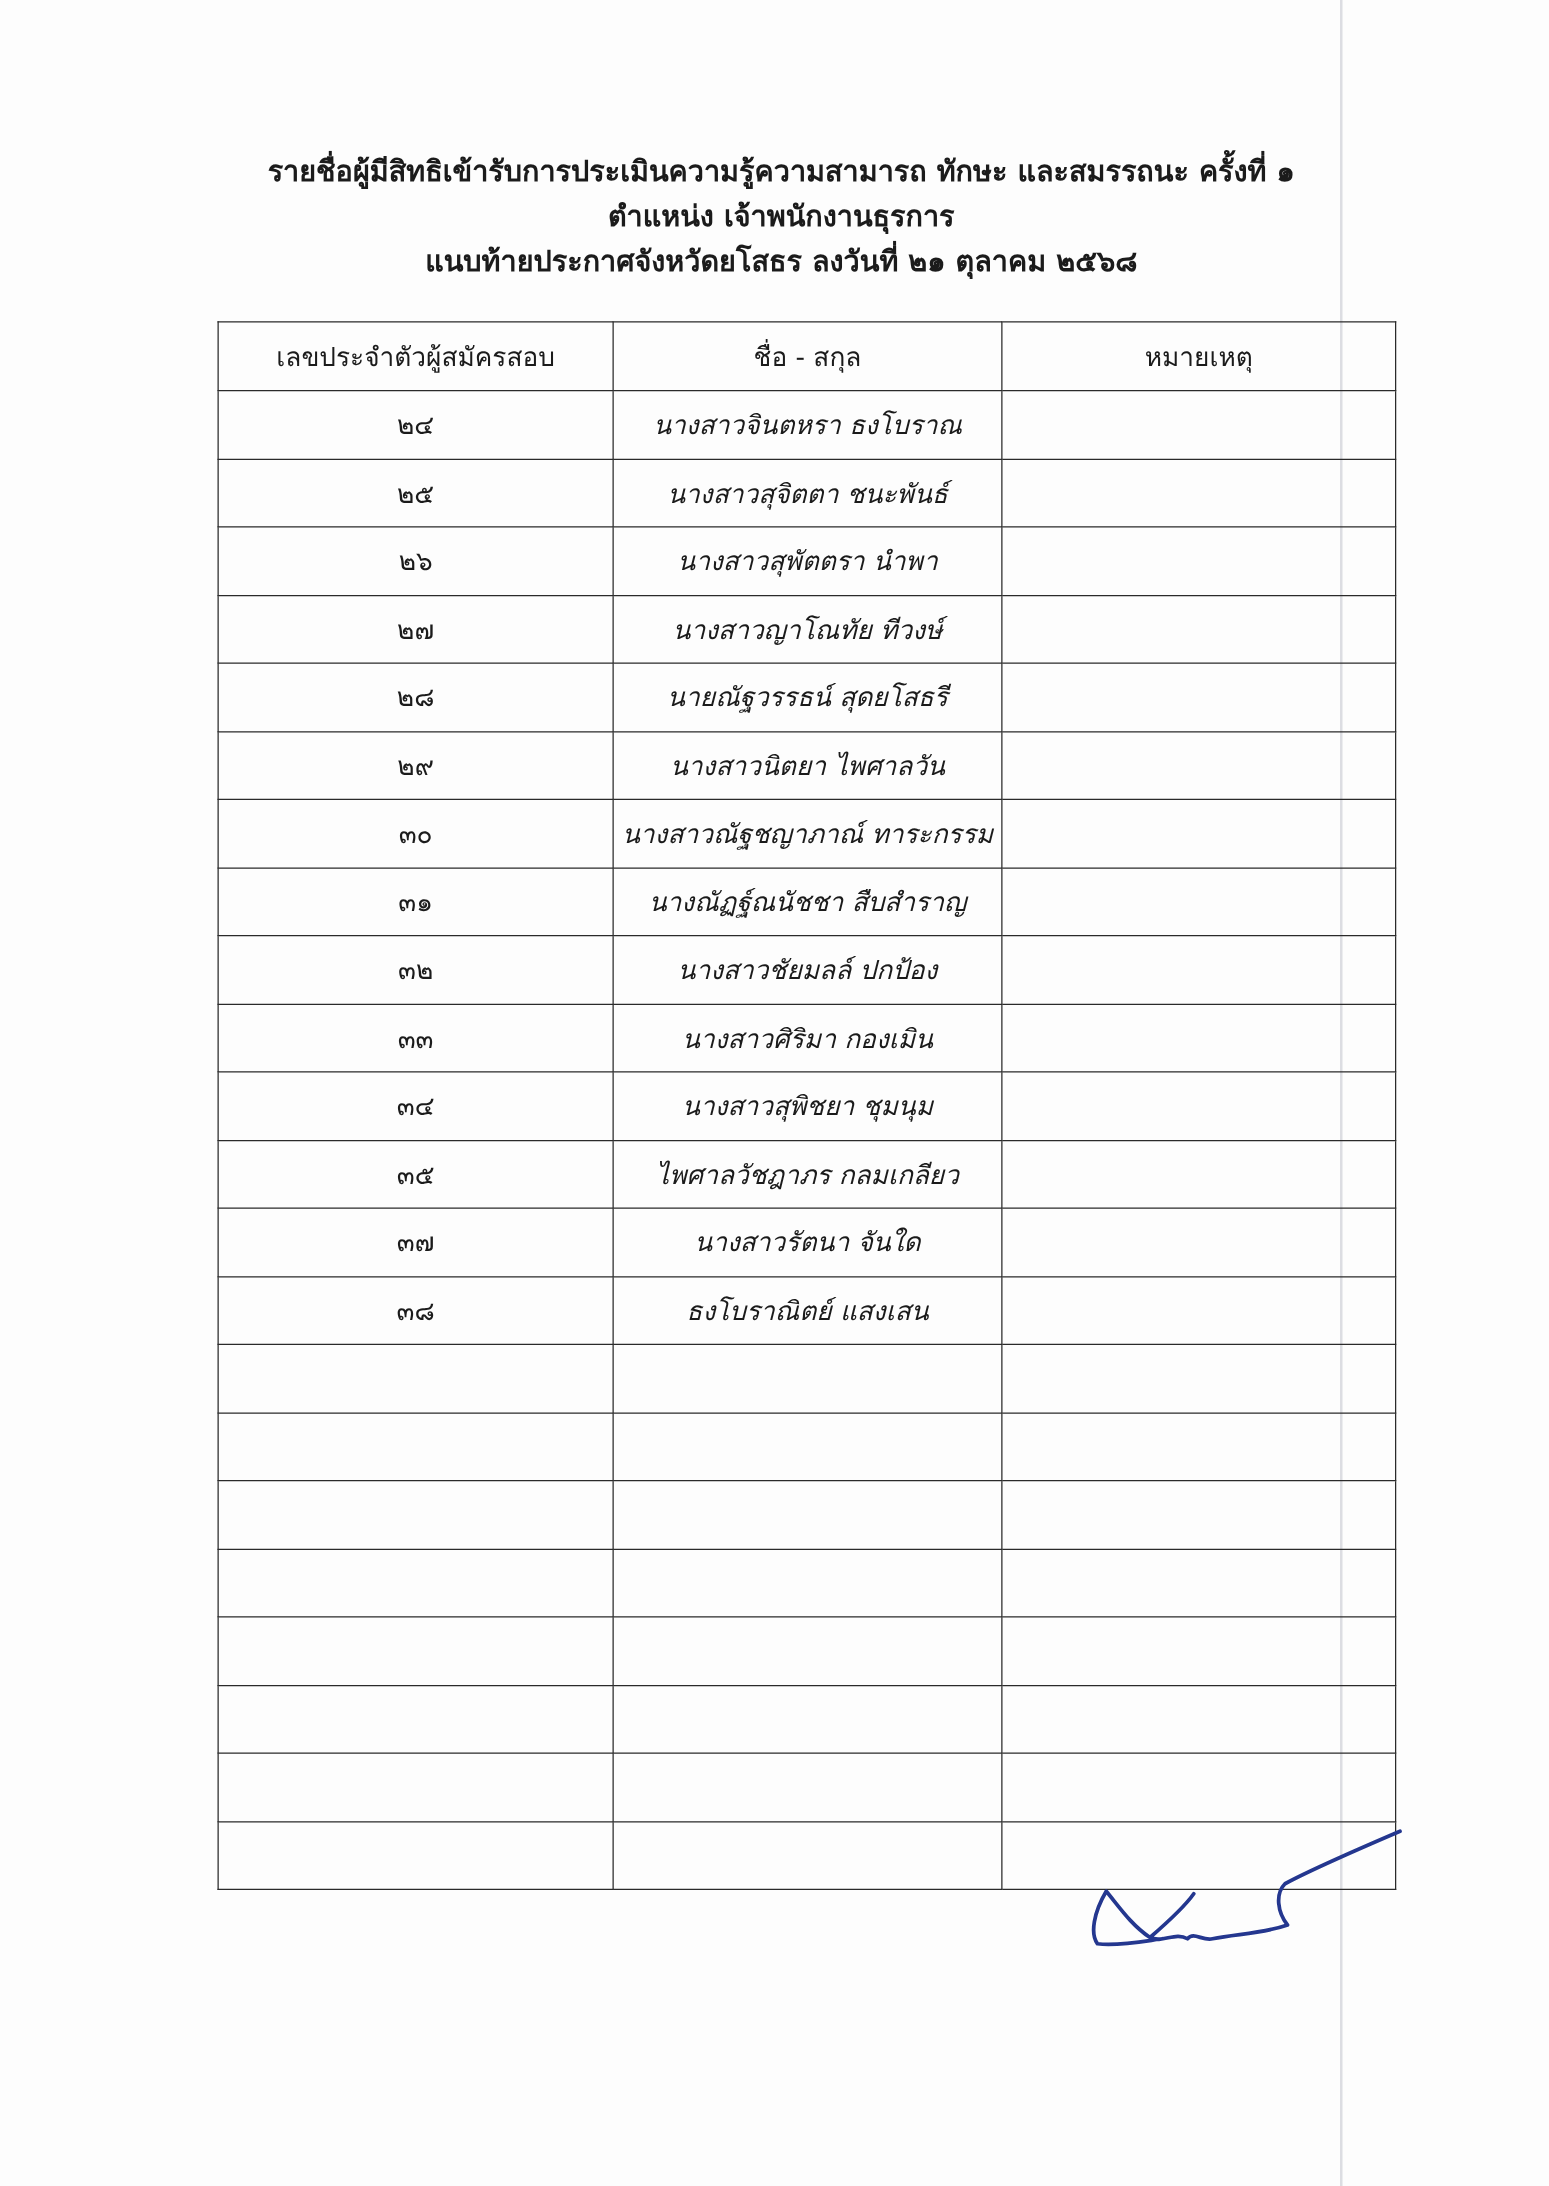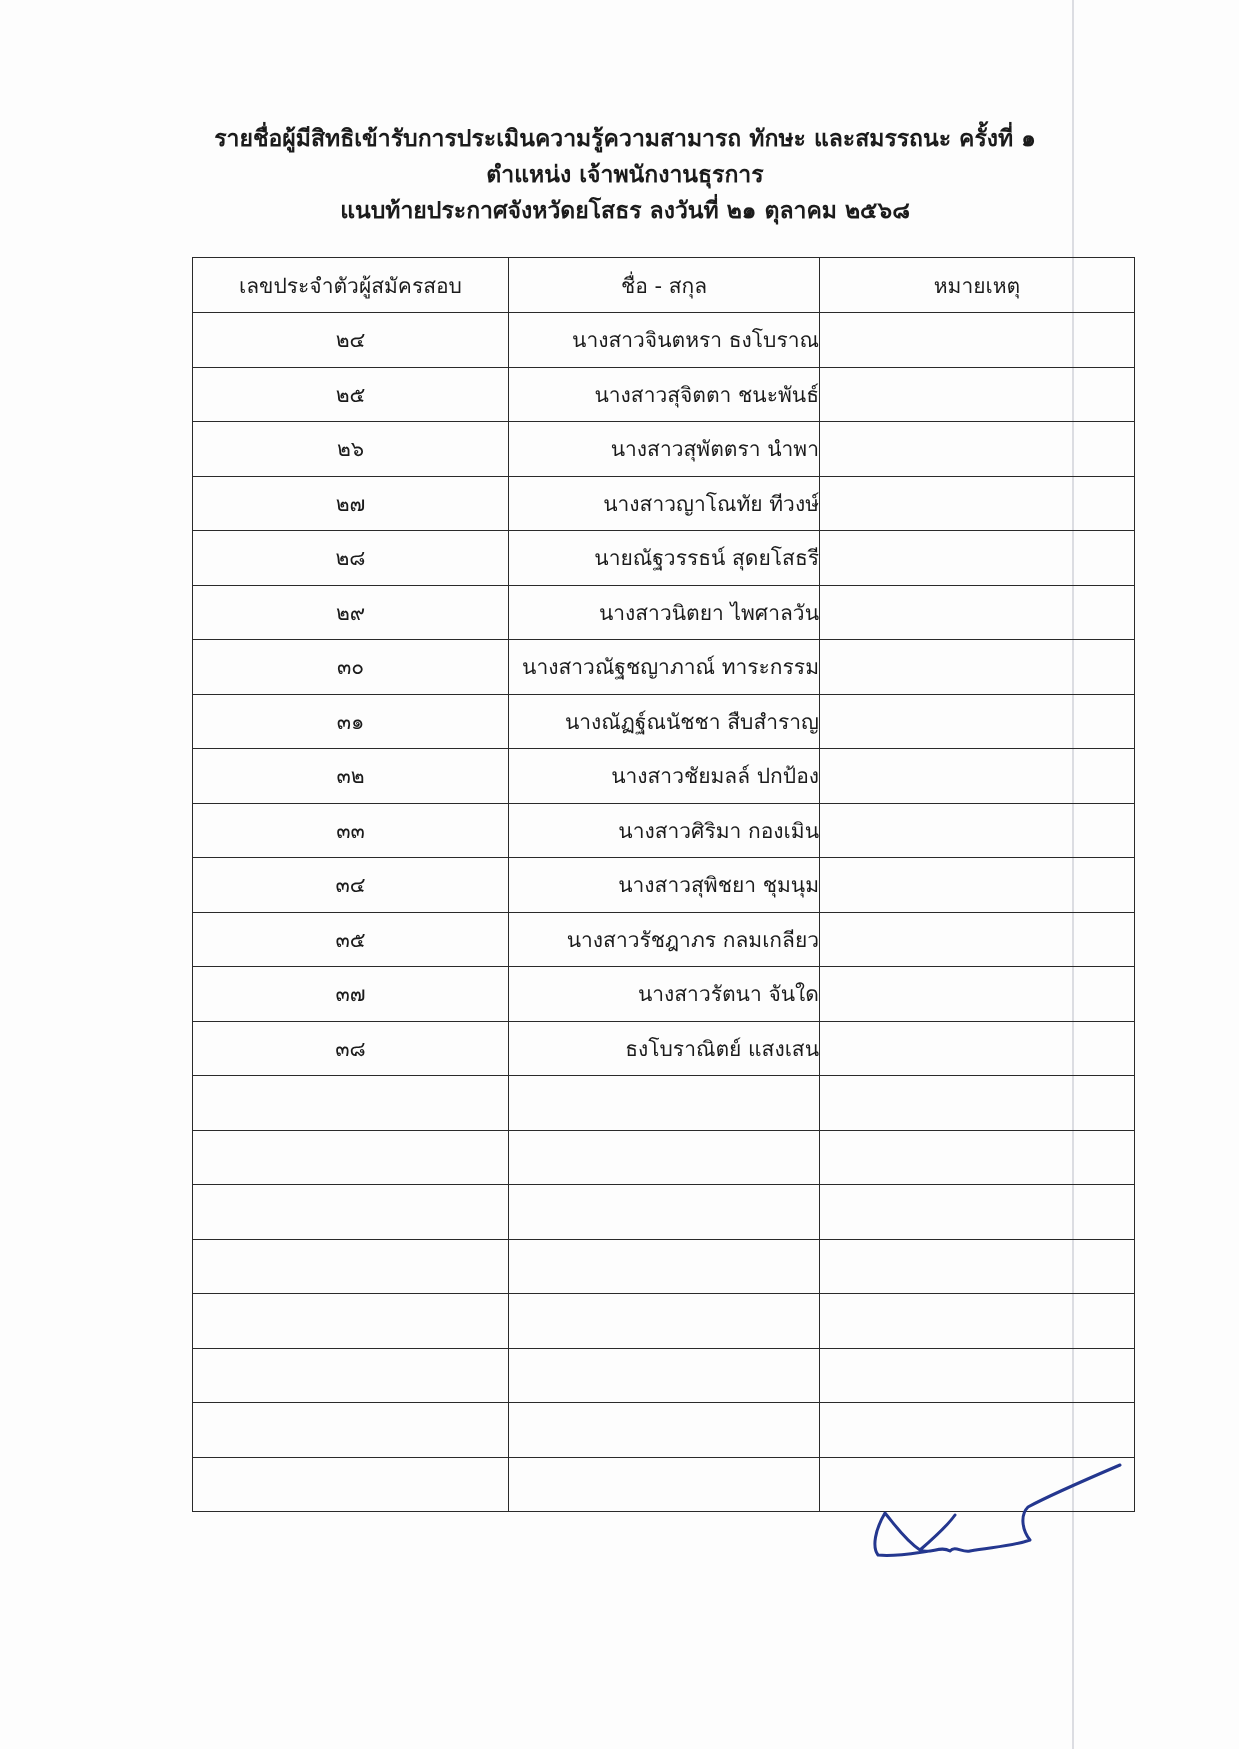--- a/index.html
+++ b/index.html
@@ -36,21 +36,21 @@
       font-weight: 600;
       color: #1b1b1b;
       white-space: nowrap;
     }
     .title-line.l1 { margin-left: -60px; }
     .title-line.l2 { margin-left: -60px; }
     .title-line.l3 { margin-left: -60px; }
 
     table.roster {
       position: absolute;
-      left: 192px;
+      left: 174px;
       top: 257px;
       width: 942px;
       border-collapse: collapse;
       table-layout: fixed;
     }
     table.roster th,
     table.roster td {
       border: 1.6px solid #2a2a2a;
       height: 53.5px;
       padding: 0;
@@ -62,21 +62,21 @@
     table.roster th {
       height: 54px;
       font-size: 21px;
       font-weight: 500;
       text-align: center;
     }
     col.c1 { width: 316px; }
     col.c2 { width: 311px; }
     col.c3 { width: 315px; }
     td.num { text-align: center; }
-    td.name { text-align: right; padding-left: 2px; white-space: nowrap; }
+    td.name { text-align: center; padding-left: 2px; white-space: nowrap; font-style: italic; }
     td.remark { }
 
     .signature {
       position: absolute;
       left: 870px;
       top: 1455px;
       width: 260px;
       height: 110px;
     }
   </style>
@@ -155,21 +155,21 @@
         <td class="name">นางสาวศิริมา กองเมิน</td>
         <td class="remark"></td>
       </tr>
       <tr>
         <td class="num">๓๔</td>
         <td class="name">นางสาวสุพิชยา ชุมนุม</td>
         <td class="remark"></td>
       </tr>
       <tr>
         <td class="num">๓๕</td>
-        <td class="name">นางสาวรัชฎาภร กลมเกลียว</td>
+        <td class="name">ไพศาลวัชฎาภร กลมเกลียว</td>
         <td class="remark"></td>
       </tr>
       <tr>
         <td class="num">๓๗</td>
         <td class="name">นางสาวรัตนา จันใด</td>
         <td class="remark"></td>
       </tr>
       <tr>
         <td class="num">๓๘</td>
         <td class="name">ธงโบราณิตย์ แสงเสน</td>

